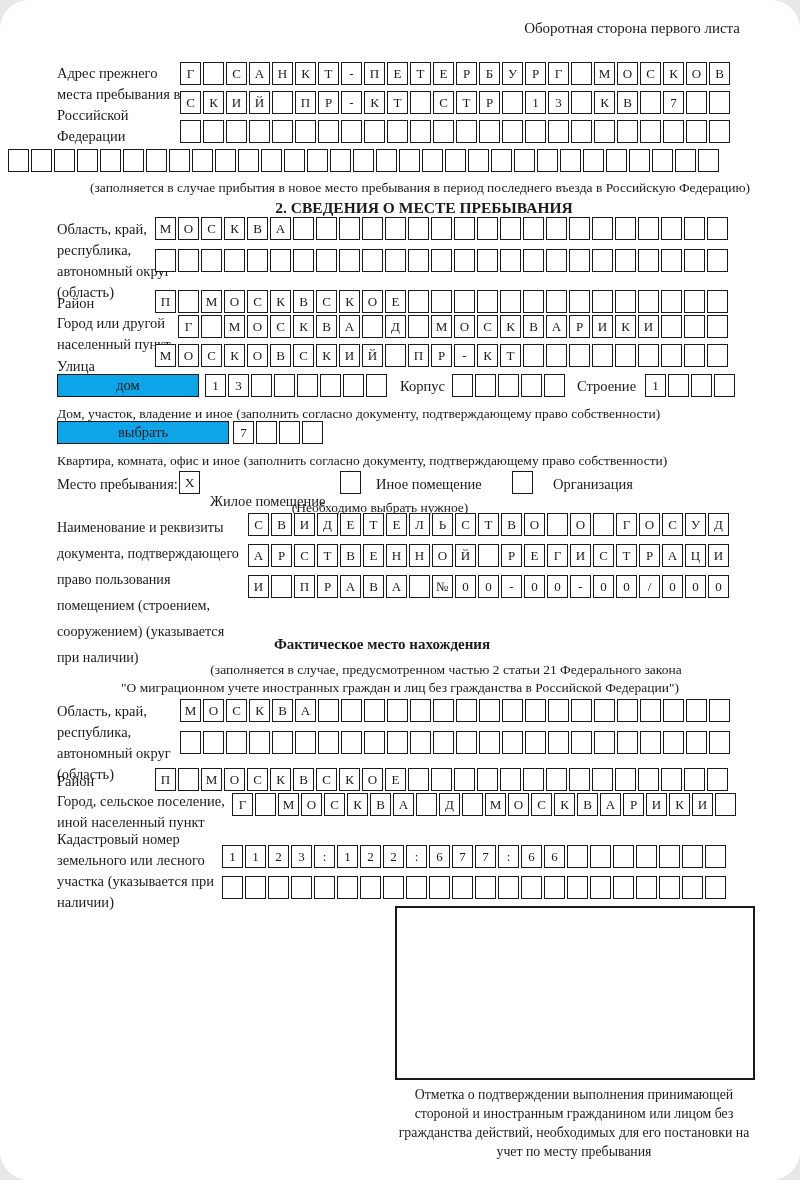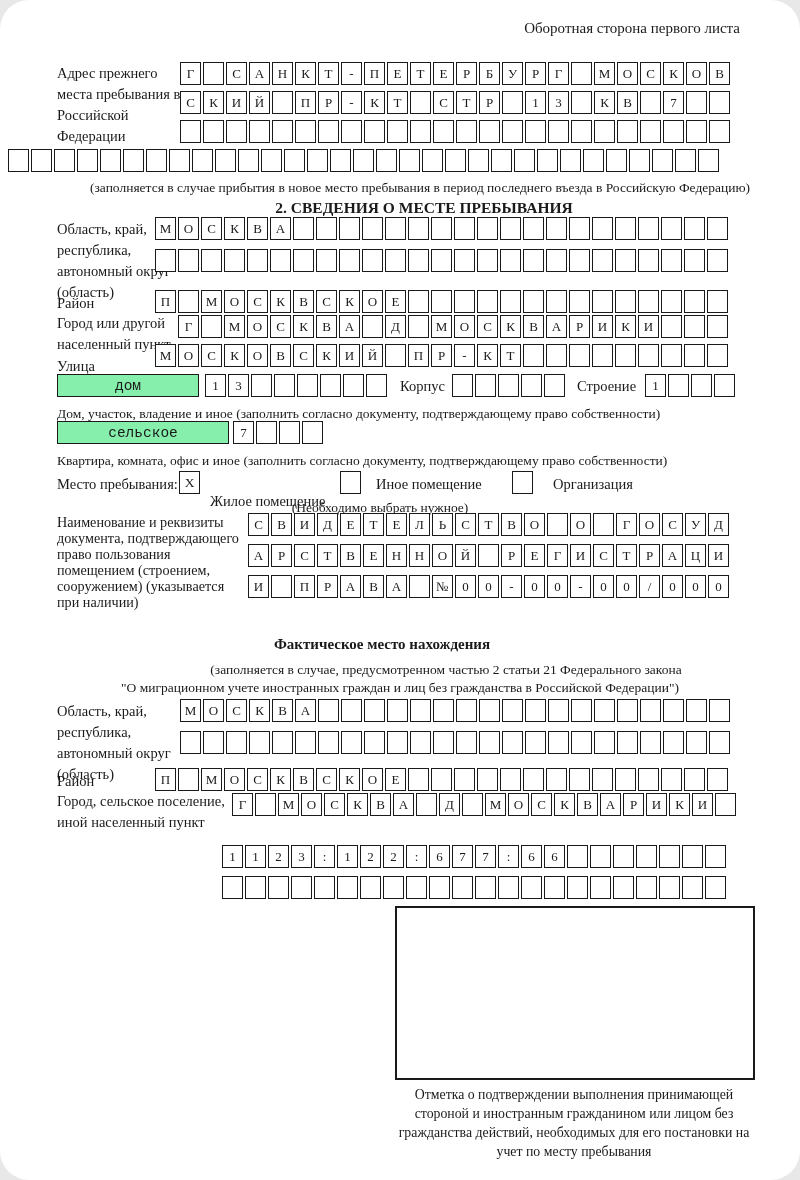--- a/index.html
+++ b/index.html
@@ -19,21 +19,21 @@
   .cellrow { position:absolute; display:flex; gap:2px; }
   .cell {
     flex:0 0 auto; width:19px; height:21px;
     border:1.5px solid #1a1a1a; background:#fff;
     display:flex; align-items:center; justify-content:center;
     font-size:13px; line-height:1;
   }
   .widebox {
     position:absolute; height:21px; border:1.5px solid #1a1a1a;
     display:flex; align-items:center; justify-content:center;
-    font-size:14.5px; background:#86efac;font-family:Liberation Mono, monospace;
+    font-size:14.5px; background:#0ea5e9;
   }
   .cbx {
     position:absolute; width:19px; height:21px; border:1.5px solid #1a1a1a;
     display:flex; align-items:center; justify-content:center;
     font-size:13.5px; background:#fff;
   }
   
   #top-note      { top:20px; right:60px; font-size:15px; }
   #addr-label    { left:57px;  top:63px;  width:126px; }
   #addr-r1       { left:180px; top:62px; }
@@ -62,21 +62,21 @@
   #apt-r         { left:233px; top:421px; }
   #apt-note      { left:57px;  top:452px; }
   #stay-label    { left:57px;  top:474px; }
   #stay-cb1      { left:179px; top:471px; }
   #stay-opt1     { left:210px; top:474px;margin-top:17px; }
   #stay-cb2      { left:340px; top:471px; }
   #stay-opt2     { left:376px; top:474px; }
   #stay-cb3      { left:512px; top:471px; }
   #stay-opt3     { left:553px; top:474px; }
   #stay-note     { left:100px; top:499px; width:560px; }
-  #doc-label     { left:57px;  top:514px; width:190px; font-size:14.2px; line-height:16px; }
+  #doc-label     { left:57px;  top:514px; width:190px; font-size:14.2px; line-height:26px; }
   #doc-r1        { left:248px; top:513px; }
   #doc-r2        { left:248px; top:544px; }
   #doc-r3        { left:248px; top:575px; }
   #actual-title  { left:0;     top:636px; width:716px; font-size:15px; }
   #actual-note1  { left:0;     top:661px; width:800px;padding-left:46px; }
   #actual-note2  { left:0;     top:679px; width:800px; }
   #region2-label { left:57px;  top:701px; width:138px; }
   #region2-r1    { left:180px; top:699px; }
   #region2-r2    { left:180px; top:731px; }
   #district2-label{ left:57px; top:771px; }
@@ -375,21 +375,21 @@
     </div>
   <div id="stroenie-label" class="abs lbl">Строение</div>
   <div id="stroenie-r" class="cellrow">
       <span class="cell">1</span>
       <span class="cell"></span>
       <span class="cell"></span>
       <span class="cell"></span>
     </div>
   <div id="house-note" class="abs note">Дом, участок, владение и иное (заполнить согласно документу, подтверждающему право собственности)</div>
 
-  <div id="apt-box" class="widebox">сельское</div>
+  <div id="apt-box" class="widebox">выбрать</div>
   <div id="apt-r" class="cellrow">
       <span class="cell">7</span>
       <span class="cell"></span>
       <span class="cell"></span>
       <span class="cell"></span>
     </div>
   <div id="apt-note" class="abs note">Квартира, комната, офис и иное (заполнить согласно документу, подтверждающему право собственности)</div>
 
   <div id="stay-label" class="abs lbl">Место пребывания:</div>
   <div id="stay-cb1" class="cbx">X</div>
@@ -577,20 +577,21 @@
       <span class="cell">К</span>
       <span class="cell">В</span>
       <span class="cell">А</span>
       <span class="cell">Р</span>
       <span class="cell">И</span>
       <span class="cell">К</span>
       <span class="cell">И</span>
       <span class="cell"></span>
     </div>
 
+  <div id="cad-label" class="abs lbl">Кадастровый номер земельного или лесного участка (указывается при наличии)</div>
   <div id="cad-r1" class="cellrow">
       <span class="cell">1</span>
       <span class="cell">1</span>
       <span class="cell">2</span>
       <span class="cell">3</span>
       <span class="cell">:</span>
       <span class="cell">1</span>
       <span class="cell">2</span>
       <span class="cell">2</span>
       <span class="cell">:</span>

